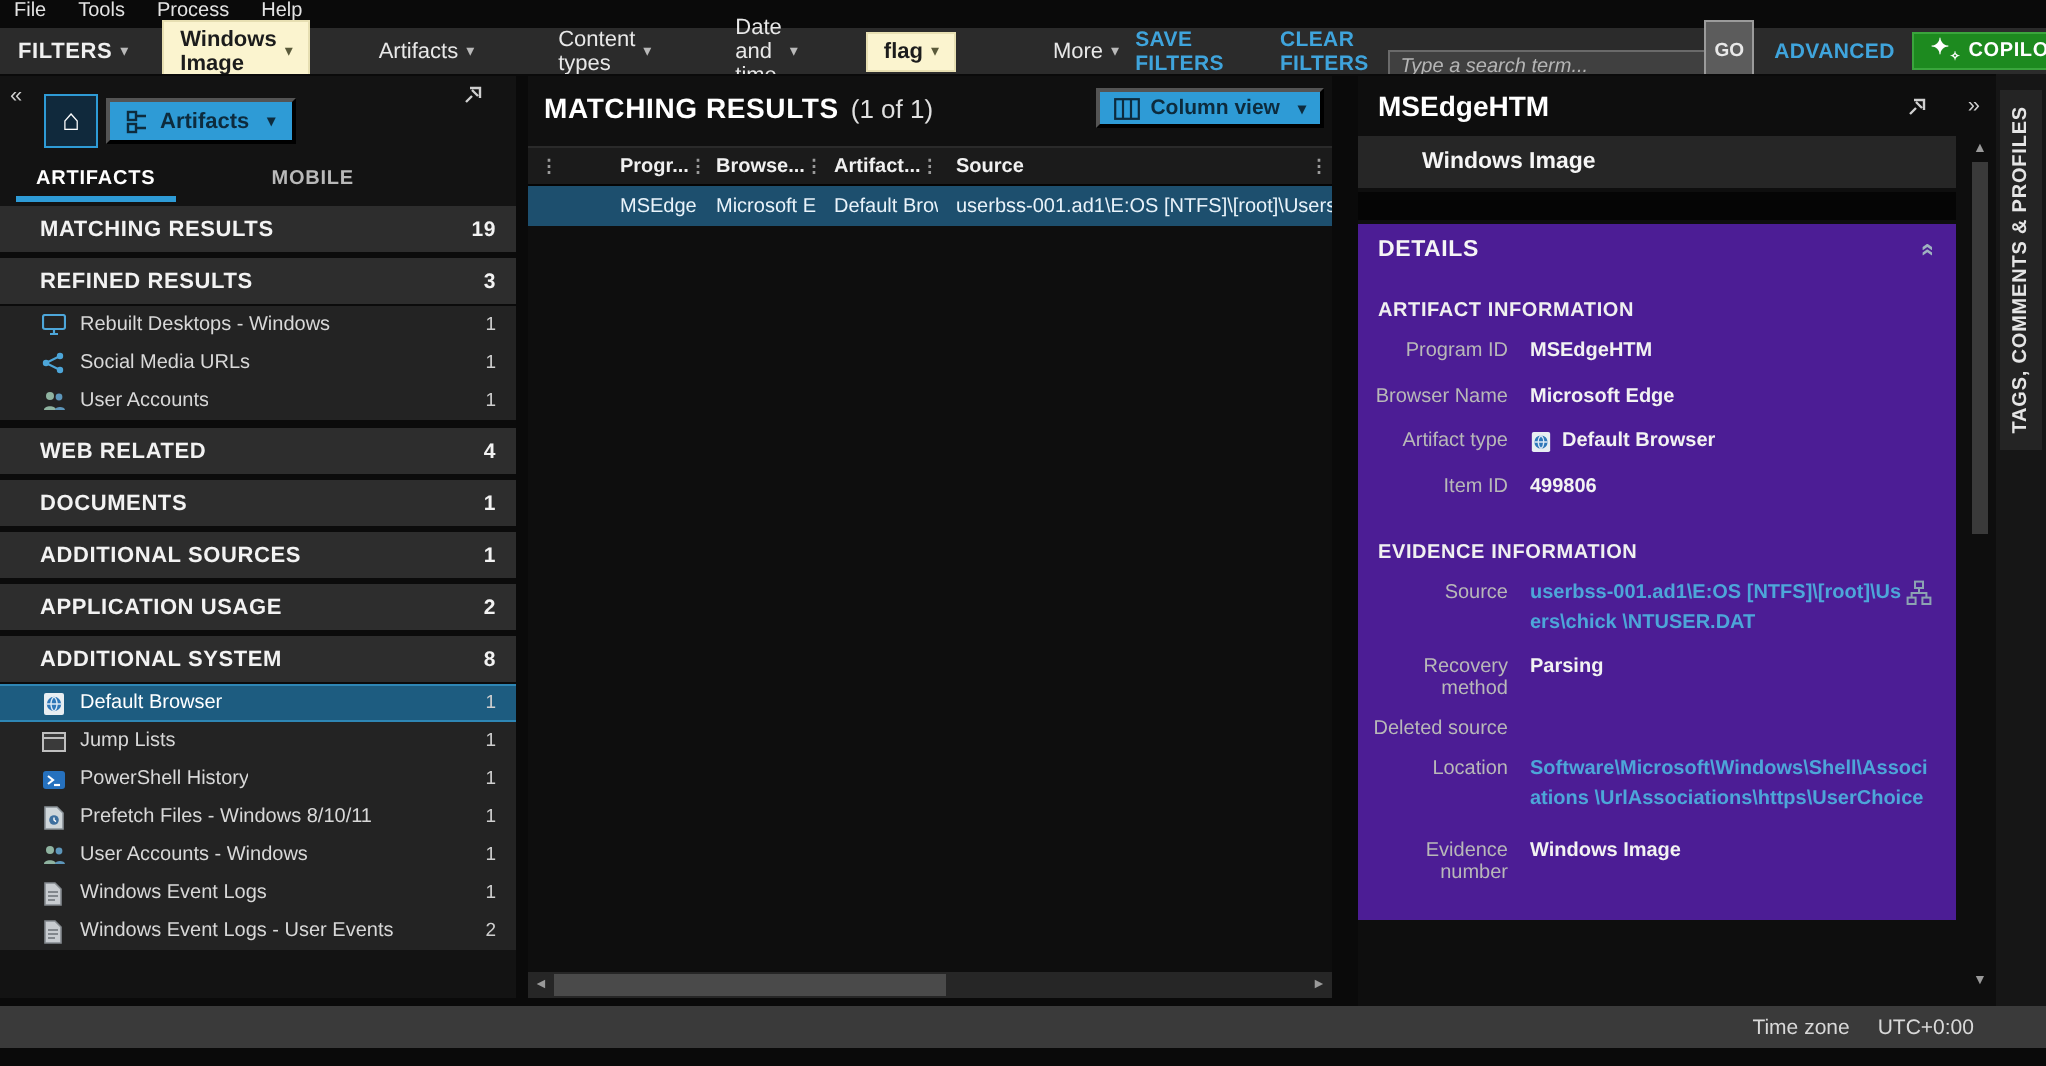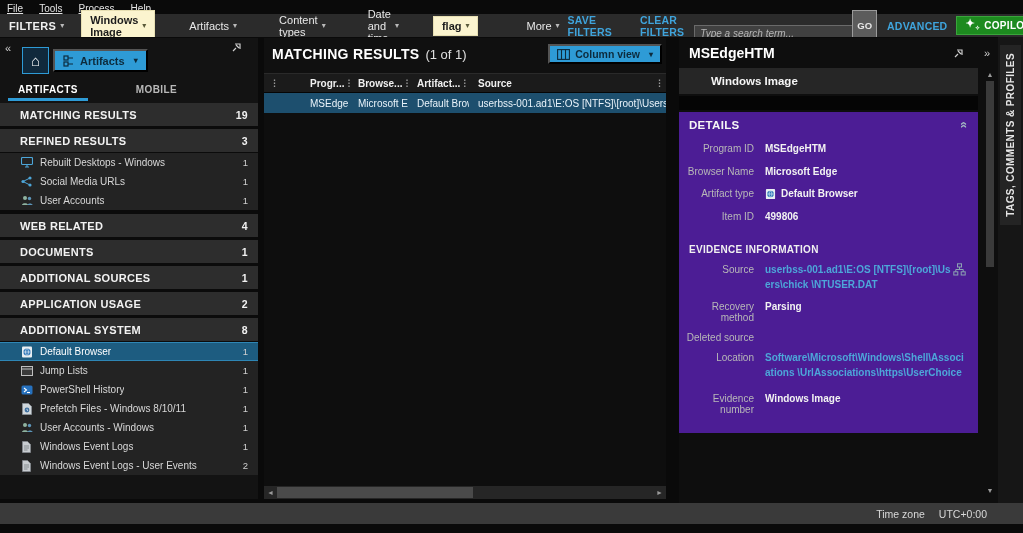--- a/index.html
+++ b/index.html
@@ -1,20 +1,20 @@
 <!DOCTYPE html>
 <html><head>
 <meta charset="utf-8">
 <style>
   * { box-sizing: border-box; margin: 0; padding: 0; }
   html,body { width:1023px; height:533px; overflow:hidden; }
   body { background:#070707; font-family:"Liberation Sans", sans-serif; color:#ddd; position:relative; }
 
   
-  .menubar { height:14px; background:#0a0a0a; display:flex; align-items:flex-end; gap:16px; padding-left:7px; font-size:10px; color:#e3e3e3;text-decoration:underline; }
+  .menubar { height:14px; background:#0a0a0a; display:flex; align-items:flex-start; gap:16px; padding-left:7px; font-size:10px; color:#e3e3e3; }
   .menubar span { cursor:default; }
 
   
   .filterbar { height:23px; background:#2b2b2b; display:flex; align-items:center; font-size:11px; color:#f0f0f0; }
   .filters-label { font-weight:bold; margin-left:9px; letter-spacing:.3px; }
   .caret { font-size:8px; color:#b9b9b9; margin-left:4px; }
   .chip { display:flex; align-items:center; padding:3px 8px; margin-left:26px; cursor:pointer; }
   .chip.hl { background:#fbf4cf; color:#1c1c1c; border:1px solid #e7dfb2; }
   .chip.hl .caret { color:#5a5a3a; }
   .chip.plain { color:#e8e8e8; }
@@ -412,20 +412,21 @@
     </div>
     <div class="rp-evidence-row">
       <span>Windows Image</span>
     </div>
     <div class="rp-darkrow"></div>
     <div class="rp-card">
       <div class="rp-details-header">
         <span>DETAILS</span>
         <span class="chev-collapse">«</span>
       </div>
+      <div class="rp-sec">ARTIFACT INFORMATION</div>
       <div class="field">
         <span class="flabel">Program ID</span>
         <span class="fvalue">MSEdgeHTM</span>
       </div>
       <div class="field">
         <span class="flabel">Browser Name</span>
         <span class="fvalue">Microsoft Edge</span>
       </div>
       <div class="field">
         <span class="flabel">Artifact type</span>

